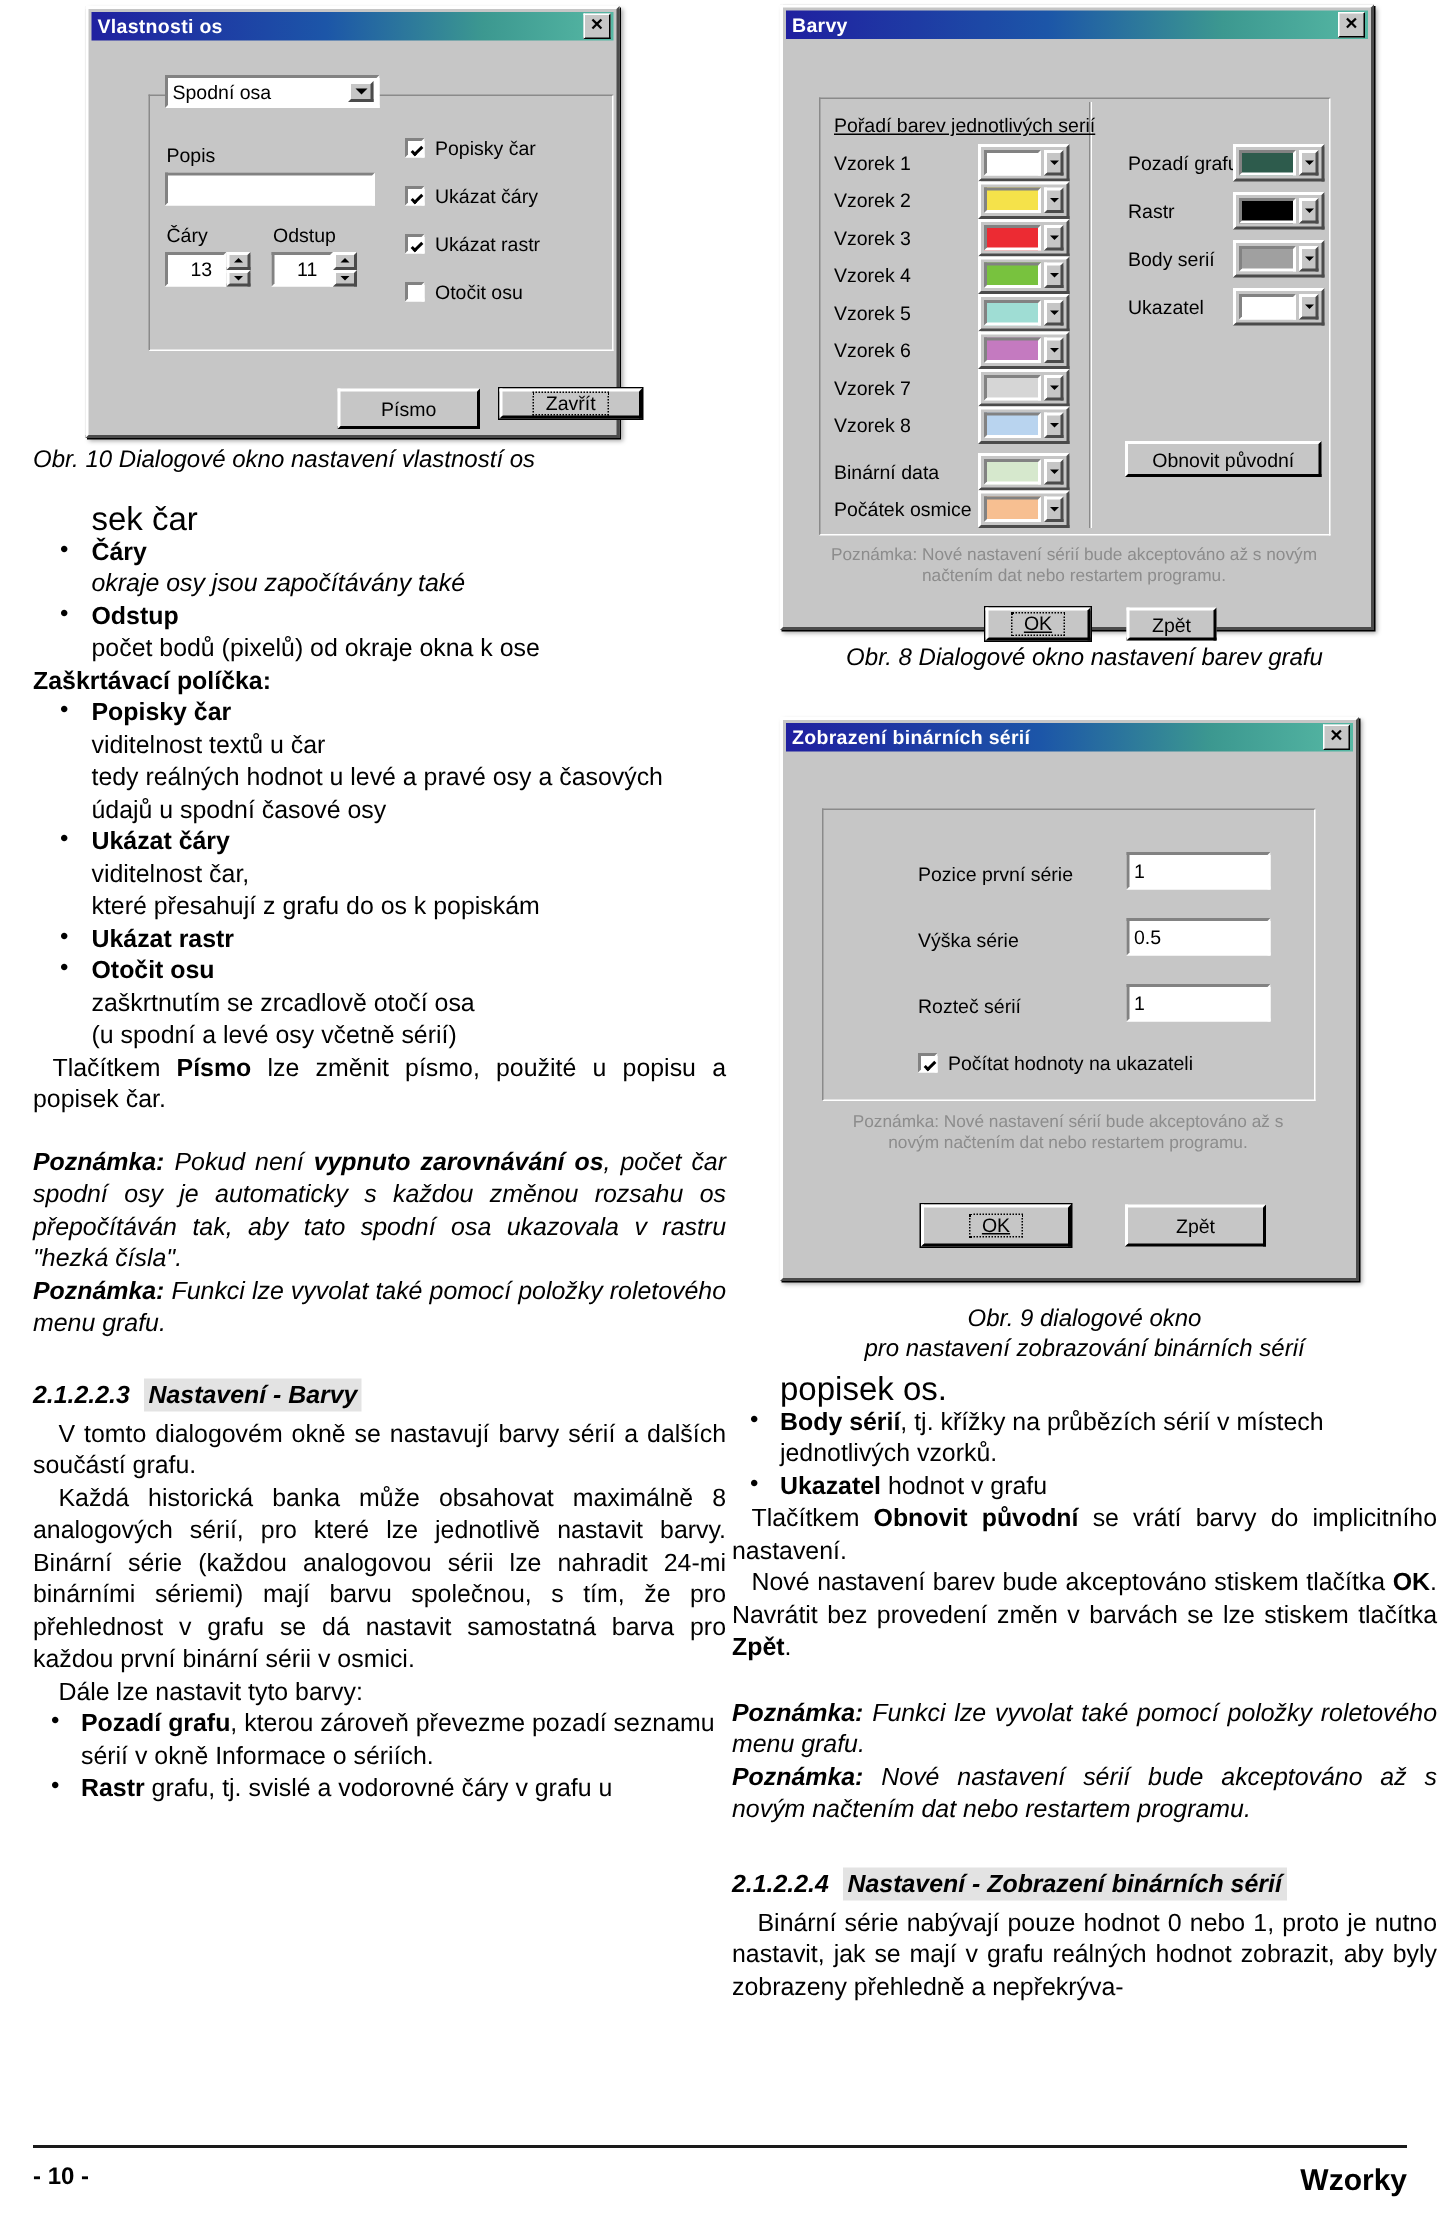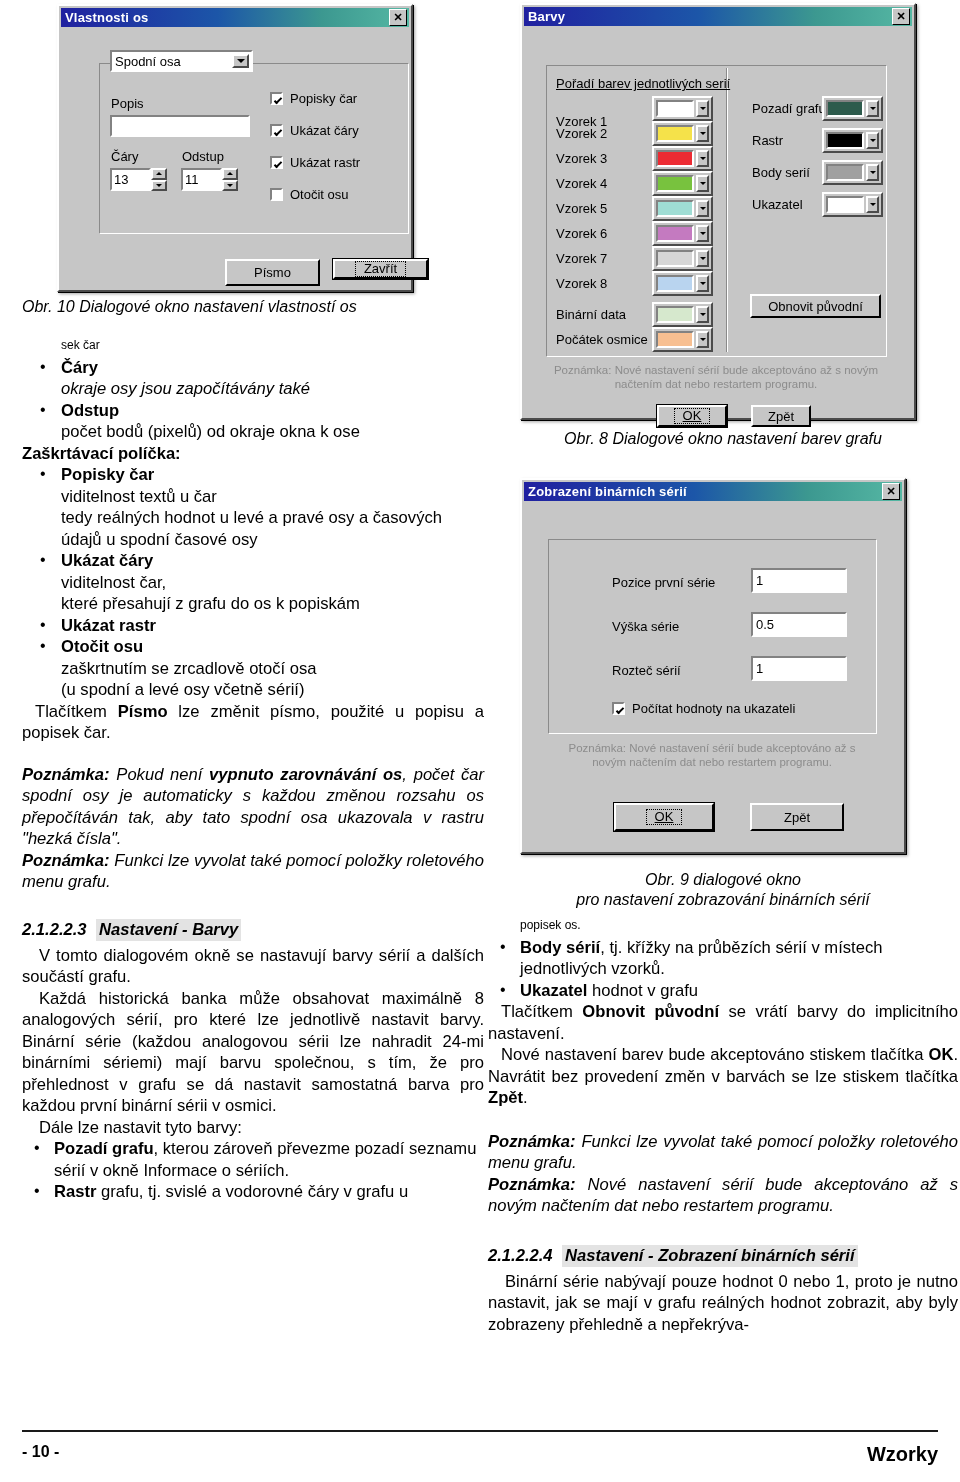--- a/index.html
+++ b/index.html
@@ -31,21 +31,21 @@
   
   ul.bl{list-style:none;margin:0;padding:0;}
   ul.bl>li{position:relative;padding-left:39px;font-size:16.6px;line-height:21.5px;}
   ul.bl>li:before{
     content:"\2022";position:absolute;left:18px;top:-1px;font-size:16px;
   }
   ul.bl>li .sub{display:block;font-weight:normal;}
   ul.bl.tight>li{padding-left:32px;}
   ul.bl.tight>li:before{left:12px;}
 
-  .hang{padding-left:39px;font-size:12px;line-height:21.5px;}
+  .hang{padding-left:39px;font-size:22px;line-height:21.5px;}
 
   
   .sechead{font-size:16.6px;font-weight:bold;font-style:italic;line-height:22px;
     display:flex;align-items:baseline;}
   .sechead .num{font-style:italic;font-weight:bold;min-width:74px;}
   .sechead .ttl{background:#e3e3e3;padding:0 3px;}
 
   
   .footrule{position:absolute;left:22px;width:916px;height:2px;background:#1a1a1a;}
   .footer-left{position:absolute;font-size:16px;font-weight:bold;}
@@ -105,21 +105,21 @@
   }
   .tri{width:0;height:0;border-left:4px solid transparent;border-right:4px solid transparent;
        border-top:4px solid #000;}
   .tri.sm{border-left-width:3px;border-right-width:3px;border-top-width:3px;}
   .triup{width:0;height:0;border-left:3px solid transparent;border-right:3px solid transparent;
        border-bottom:3px solid #000;}
 
   .spin{position:absolute;display:flex;box-sizing:border-box;}
   .spin .val{
     flex:1;background:#fff;border:2px solid;border-color:#828282 #ffffff #ffffff #828282;
-    font-size:13px;display:flex;align-items:center;padding-left:2px;box-sizing:border-box;
+    font-size:13px;display:flex;align-items:center;padding-left:15px;box-sizing:border-box;
   }
   .spin .updn{width:16px;display:flex;flex-direction:column;}
   .spin .updn div{
     flex:1;background:#c6c6c6;border:2px solid;
     border-color:#ffffff #4b4b4b #4b4b4b #ffffff;
     display:flex;align-items:center;justify-content:center;box-sizing:border-box;
   }
 
   .chk{position:absolute;display:flex;align-items:center;font-size:13px;white-space:nowrap;}
   .chk .box{
@@ -246,21 +246,21 @@
     <div class="tbar">
       <div class="ttl">Barvy</div>
       <div class="xbtn">✕</div>
     </div>
     <div class="client" style="height:392px;">
       <div class="grp" style="left:24px;top:27px;width:339px;height:290px;"></div>
       <div class="vsep" style="left:204px;top:30px;height:284px;"></div>
 
       <div class="lbl" style="left:34px;top:38px;text-decoration:underline;">Pořadí barev jednotlivých serií</div>
 
-      <div class="lbl" style="left:34px;top:76px;">Vzorek 1</div>
+      <div class="lbl" style="left:34px;top:63px;">Vzorek 1</div>
       <div class="swwrap" style="position:absolute;left:130px;top:58px;">
         <span class="swatch" style="background:#ffffff;"></span>
         <span class="swatchbtn">
             <i class="tri sm"></i>
           </span>
       </div>
 
       <div class="lbl" style="left:34px;top:88px;">Vzorek 2</div>
       <div class="swwrap" style="position:absolute;left:130px;top:83px;">
         <span class="swatch" style="background:#f5e24a;"></span>

